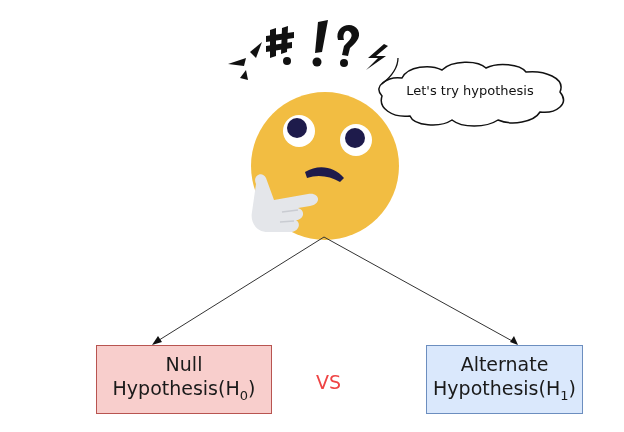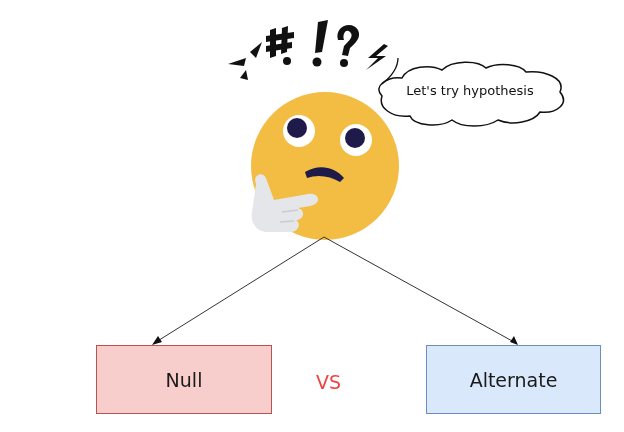--- a/index.html
+++ b/index.html
@@ -1,20 +1,20 @@
 <!DOCTYPE html>
 <html><head>
 <meta charset="utf-8">
 <style>
   html, body { margin:0; padding:0; background:#ffffff; }
   body { width:624px; height:432px; position:relative; overflow:hidden; font-family:"DejaVu Sans", sans-serif; }
   svg.art { position:absolute; left:0; top:0; }
   .box { position:absolute; display:flex; flex-direction:column; align-items:center; justify-content:center; text-align:center; font-size:19px; line-height:24px; color:#1a1a1a; box-sizing:border-box; }
   .box-null { left:63px; top:345px; width:176px; height:69px; background:#f8cecc; border:1px solid #b85450;margin-left:33px; }
-  .box-alt { left:426px; top:345px; width:175px; height:69px; background:#dae8fc; border:1px solid #6c8ebf; }
+  .box-alt { left:426px; top:345px; width:157px; height:69px; background:#dae8fc; border:1px solid #6c8ebf; }
   .sub { font-size:13px; vertical-align:-5px; }
   .vs { position:absolute; left:316px; top:371px; font-size:19px; color:#ef4444; }
   .bubble-text { position:absolute; left:378px; top:82px; width:184px; text-align:center; font-size:13px; line-height:17px; color:#111; }
 </style>
 </head>
 <body>
 
 <svg class="art" width="624" height="432" viewBox="0 0 624 432">
 
   <g fill="#111">
@@ -59,19 +59,21 @@
   <path d="M152 345 L158 336 L162 342 Z" fill="#111"></path>
   <path d="M518 345 L510 342 L514 336 Z" fill="#111"></path>
 </svg>
 
 <div class="bubble-text">
   <div>Let's try hypothesis</div>
 </div>
 
 <div class="box box-null">
   <div>Null</div>
+  <div><span>Hypothesis(H</span><span class="sub">0</span><span>)</span></div>
 </div>
 
 <div class="vs">VS</div>
 
 <div class="box box-alt">
   <div>Alternate</div>
+  <div><span>Hypothesis(H</span><span class="sub">1</span><span>)</span></div>
 </div>
 
 </body></html>

